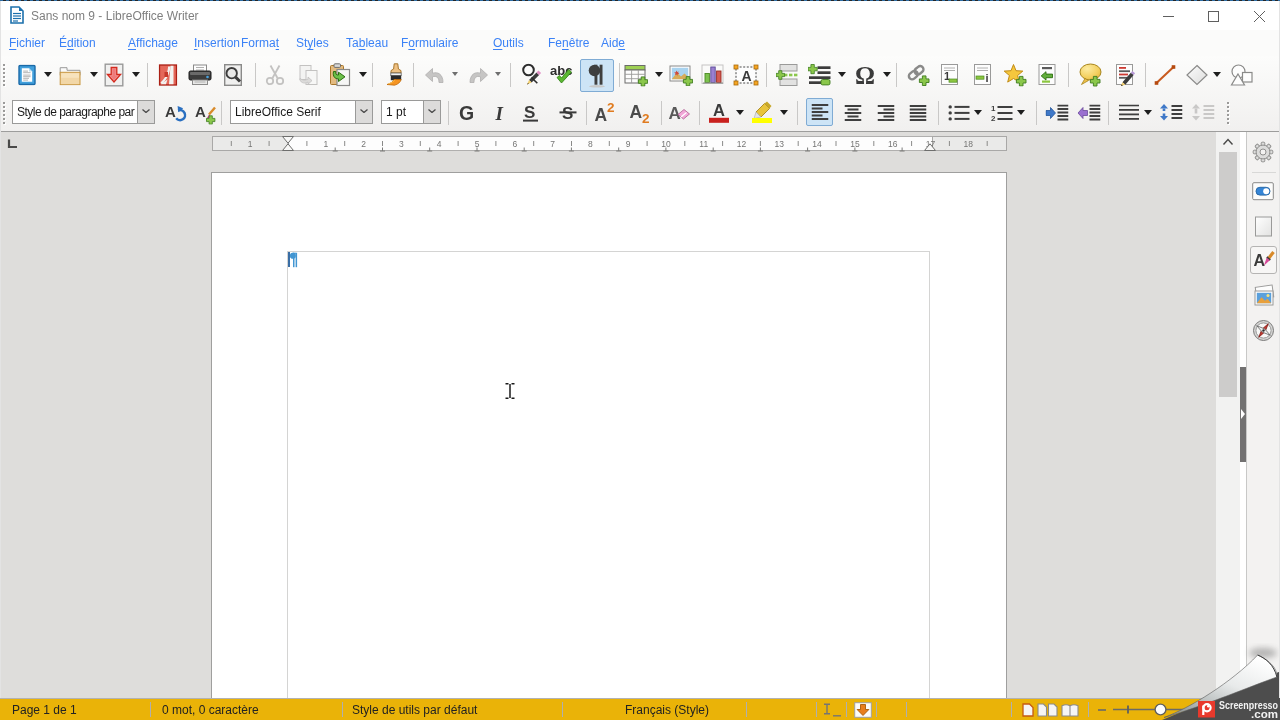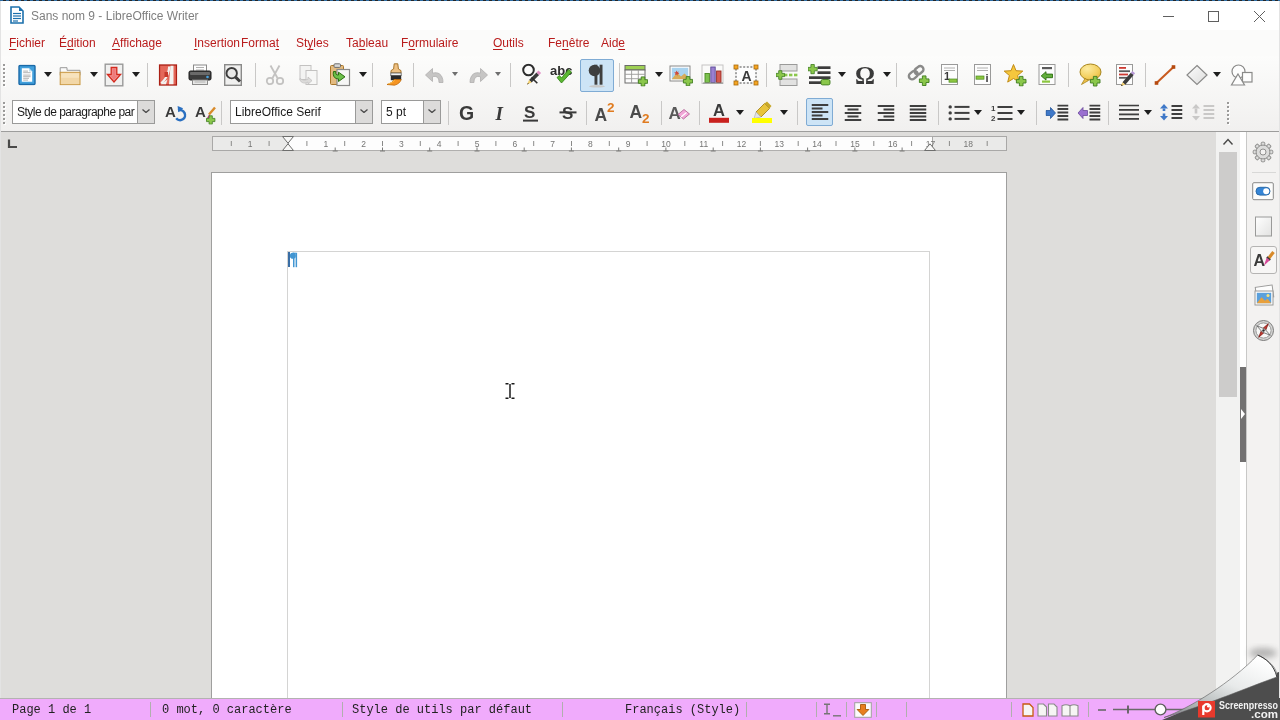--- a/index.html
+++ b/index.html
@@ -4,21 +4,21 @@
 <style>
 * { margin:0; padding:0; box-sizing:border-box; }
 html,body { width:1280px; height:720px; overflow:hidden; }
 body { font-family:"Liberation Sans", sans-serif; position:relative; background:#fff; }
 .abs { position:absolute; }
 #topline { left:0; top:0; width:1280px; height:1px;
   background:repeating-linear-gradient(90deg,#2e6da4 0 3px,#23272b 3px 6px); }
 #titlebar { left:0; top:1px; width:1280px; height:29px; background:#ffffff; }
 #titletext { left:31px; top:8px; font-size:12px; color:#7f7f7f; }
 #menubar { left:0; top:30px; width:1280px; height:26px; background:#fbfbfa; }
-.mi { position:absolute; top:6px; font-size:12px; color:#b91c1c; white-space:pre; }
+.mi { position:absolute; top:6px; font-size:12px; color:#3b82f6; white-space:pre; }
 .mi u { text-decoration:underline; text-underline-offset:2px; }
 #toolbars { left:0; top:56px; width:1280px; height:76px;
   background:linear-gradient(#fcfcfb,#f1f0ef); border-bottom:1px solid #9d9d9c; }
 .tbtn { position:absolute; top:6px; width:26px; height:26px; }
 .tbtn svg { position:absolute; left:50%; top:50%; transform:translate(-50%,-50%); }
 .sep1 { position:absolute; top:7px; width:1px; height:24px; background:#c9c8c7; }
 .darr { position:absolute; top:16px; width:0; height:0; border-left:4.5px solid transparent;
   border-right:4.5px solid transparent; border-top:5.5px solid #1e1e1e; }
 .darr2 { position:absolute; top:16px; width:0; height:0; border-left:3.5px solid transparent;
   border-right:3.5px solid transparent; border-top:4.5px solid #6e6e6e; }
@@ -28,21 +28,21 @@
 .cbx { position:absolute; top:5px; height:24px; background:#fff; border:1px solid #9a9a99; }
 .cbx .txt { position:absolute; left:4px; top:4px; font-size:12px; color:#1a1a1a; white-space:nowrap; overflow:hidden; }
 .cbx .btn { position:absolute; right:0; top:0; height:22px; width:17px; background:#dcdbda; border-left:1px solid #9a9a99; }
 .chev { position:absolute; left:4px; top:8px; width:8px; height:4px; }
 #docwrap { left:0; top:132px; width:1216px; height:566px; background:#dedddb; overflow:hidden; }
 #page { position:absolute; left:211px; top:40px; width:796px; height:600px; background:#ffffff; border:1px solid #9f9f9e; }
 #tbound { position:absolute; left:287px; top:119px; width:643px; height:600px; border:1px solid #d4d4d3; }
 #scrollcol { left:1216px; top:132px; width:24px; height:566px; background:#f2f2f1; }
 #sidebar { left:1246px; top:132px; width:34px; height:566px; background:#f3f2f1; border-left:1px solid #c8c8c7; }
 .sbicon { position:absolute; left:6px; }
-#statusbar { left:0; top:698px; width:1280px; height:22px; background:#f0abfc; border-top:1px solid #b3b2b1;font-family:Liberation Mono, monospace; }
+#statusbar { left:0; top:698px; width:1280px; height:22px; background:#eab308; border-top:1px solid #b3b2b1; }
 .st { position:absolute; top:4px; font-size:12px; color:#222; white-space:pre; }
 .ssep { position:absolute; top:3px; width:1px; height:15px; background:#b0afae; }
 #watermark { left:1150px; top:630px; width:130px; height:90px; }
 #lborder { left:0; top:1px; width:1px; height:697px; background:#e3e3e3; }
 #rborder { left:1279px; top:1px; width:1px; height:697px; background:#e3e3e3; }
 </style>
 </head>
 <body>
 <div class="abs" id="topline"></div>
 <div class="abs" id="titlebar">
@@ -62,21 +62,21 @@
     <line x1="7" y1="15.5" x2="18" y2="15.5"></line>
     <rect x="52.5" y="10.5" width="10" height="10"></rect>
     <line x1="98" y1="10" x2="109" y2="21"></line>
     <line x1="109" y1="10" x2="98" y2="21"></line>
   </g>
 </svg>
 </div>
 <div class="abs" id="menubar">
 <span class="mi" style="left:9px"><u>F</u>ichier</span>
 <span class="mi" style="left:59px">É<u>d</u>ition</span>
-<span class="mi" style="left:112px"><u>A</u>ffichage</span>
+<span class="mi" style="left:128px"><u>A</u>ffichage</span>
 <span class="mi" style="left:194px"><u>I</u>nsertion</span>
 <span class="mi" style="left:241px">Forma<u>t</u></span>
 <span class="mi" style="left:296px">St<u>y</u>les</span>
 <span class="mi" style="left:346px">Ta<u>b</u>leau</span>
 <span class="mi" style="left:401px">F<u>o</u>rmulaire</span>
 <span class="mi" style="left:493px"><u>O</u>utils</span>
 <span class="mi" style="left:548px">Fe<u>n</u>être</span>
 <span class="mi" style="left:601px">Aid<u>e</u></span>
 </div>
 <div class="abs" id="toolbars">
@@ -438,21 +438,21 @@
 <div class="sep1" style="left:221px;top:45px"></div>
 <div class="cbx" style="left:230px;top:44px;width:143px">
  <div class="txt" style="width:120px">LibreOffice Serif</div>
  <div class="btn">
         <svg class="chev" viewBox="0 0 8 4">
           <polyline points="0.5,0.5 4,3.5 7.5,0.5" fill="none" stroke="#4a4a4a" stroke-width="1.3"></polyline>
         </svg>
       </div>
 </div>
 <div class="cbx" style="left:381px;top:44px;width:60px">
- <div class="txt" style="width:36px">5 pt</div>
+ <div class="txt" style="width:36px">1 pt</div>
  <div class="btn">
         <svg class="chev" viewBox="0 0 8 4">
           <polyline points="0.5,0.5 4,3.5 7.5,0.5" fill="none" stroke="#4a4a4a" stroke-width="1.3"></polyline>
         </svg>
       </div>
 </div>
 <div class="sep1" style="left:448px;top:45px"></div>
 <div class="tbtn" style="left:455px;top:44px">
       <svg width="24" height="24" viewBox="0 0 24 24">
  <text x="3" y="19" font-family="Liberation Sans, sans-serif" font-size="19.5" font-weight="bold" fill="#3a3a3a">G</text>

